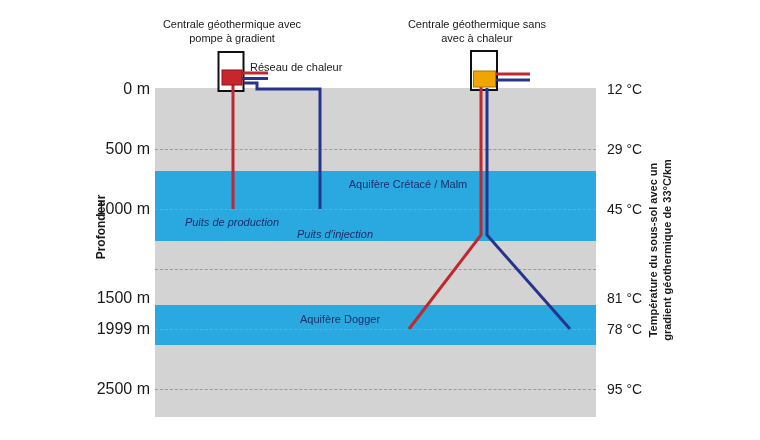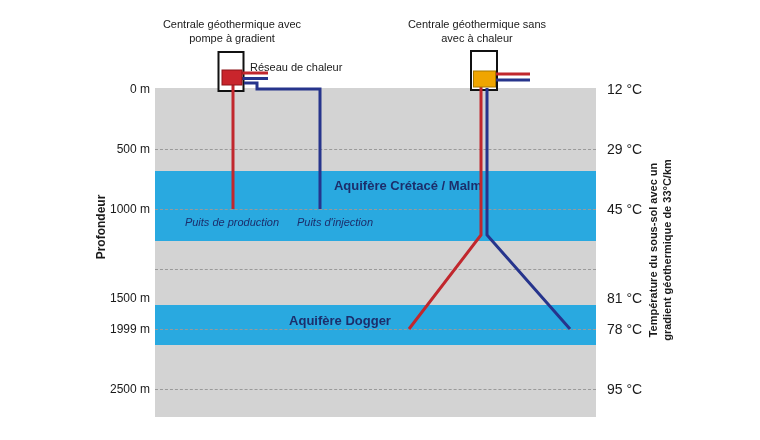--- a/index.html
+++ b/index.html
@@ -7,42 +7,42 @@
     position:relative;width:760px;height:440px;background:#ffffff;
     font-family:"Liberation Sans", sans-serif;color:#1a1a1a;overflow:hidden;
   }
   .abs{position:absolute;}
   .ground{left:155px;top:88px;width:441px;height:329px;background:#d3d3d3;}
   .aquifer-band{left:155px;width:441px;background:#29a9e0;}
   .band-1{top:171px;height:70px;}
   .band-2{top:305px;height:40px;}
   .gridline{left:155px;width:441px;height:0;border-top:1px dashed #9a9a9a;}
   .g-500{top:149px;} .g-1000{top:209px;} .g-1500{top:269px;} .g-2000{top:329px;} .g-2500{top:389px;}
-  .depth-label{left:60px;width:90px;height:16px;text-align:right;font-size:12px;line-height:16px;}
+  .depth-label{left:60px;width:90px;height:16px;text-align:right;font-size:16px;line-height:16px;}
   .temp-label{left:607px;width:80px;height:16px;text-align:left;font-size:14px;line-height:16px;}
   .r0{top:81px;} .r1{top:141px;} .r2{top:201px;} .r3{top:246px;margin-top:44px;} .r4{top:321px;} .r5{top:381px;}
   .title{width:240px;top:17px;font-size:11px;line-height:14px;text-align:center;white-space:pre-line;}
   .title-left{left:112px;}
   .title-right{left:357px;}
   .net-label{left:250px;top:61px;font-size:11px;}
   .axis-left{
     left:42px;top:219px;width:120px;height:16px;text-align:center;
     font-size:12px;font-weight:bold;transform:rotate(-90deg);
   }
   .axis-right{
     left:561px;top:235px;width:200px;height:30px;text-align:center;
     font-size:11px;line-height:14px;font-weight:bold;transform:rotate(-90deg);
     white-space:pre-line;
   }
-  .aq-label{font-size:13px;font-weight:bold;color:#1c2e6b;text-align:center;width:200px;}
+  .aq-label{font-size:11px;font-weight:normal;color:#1c2e6b;text-align:center;width:200px;}
   .aq-1{left:308px;top:178px;}
   .aq-2{left:240px;top:313px;}
   .well-label{font-size:11px;font-style:italic;color:#1c2e6b;text-align:center;width:200px;}
   .wl-prod{left:132px;top:216px;}
-  .wl-inj{left:235px;top:216px;}
+  .wl-inj{left:235px;top:228px;}
   .pipes{left:0;top:0;width:760px;height:440px;pointer-events:none;}
 </style>
 </head>
 <body>
 
 <div class="canvas">
 
   <div class="abs ground"></div>
   <div class="abs aquifer-band band-1"></div>
   <div class="abs aquifer-band band-2"></div>

